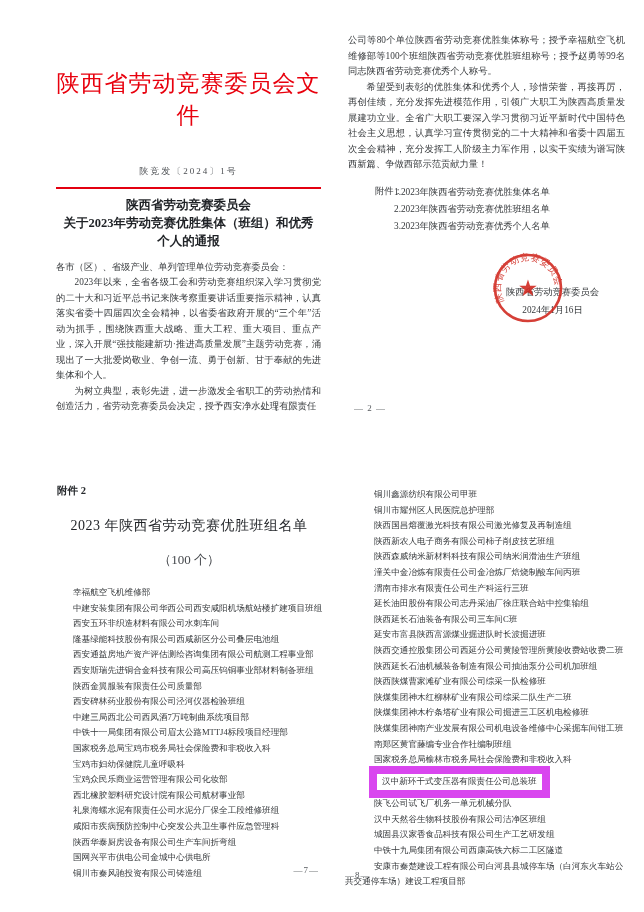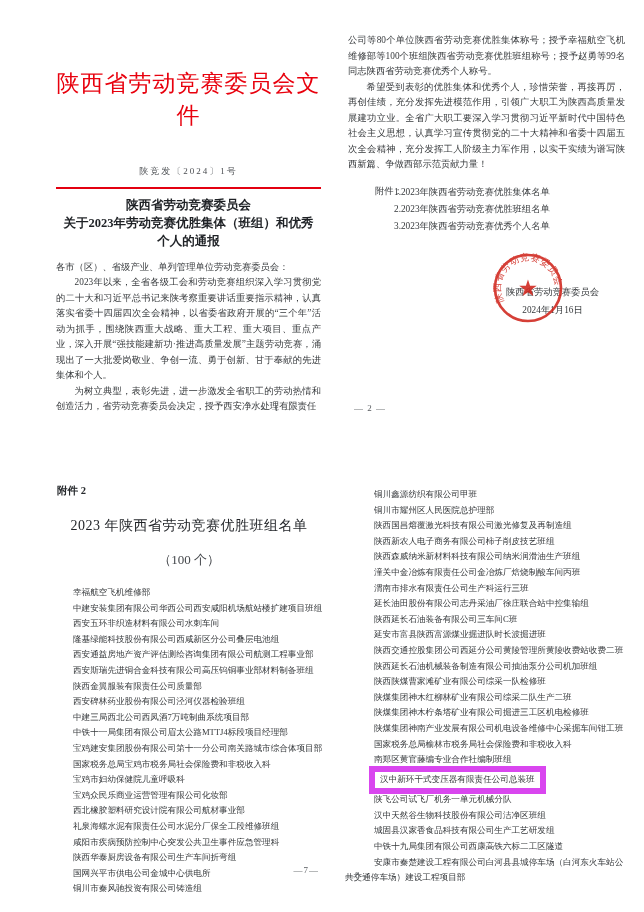--- a/index.html
+++ b/index.html
@@ -39,21 +39,21 @@
   .list-title{margin-top:17px;text-align:center;font-weight:normal;font-size:14px;
     line-height:20px;color:#1f2226;letter-spacing:0.5px;}
   .list-subtitle{text-align:center;font-size:13px;margin-top:16px;color:#44474b;}
   .page7 .list{margin-top:18px;}
   .list-item{margin-left:16px;font-size:8.6px;line-height:15.6px;white-space:nowrap;text-align:left;}
   
   .page8{left:345px;top:483px;width:284px;height:400px;}
   .page8 .list{margin-top:4px;}
   .page8 .list-item{margin-left:29px;}
   .page8 .list-item.wrap{margin-left:0;text-indent:29px;white-space:normal;}
-  .red-box{display:inline-block;border:6px solid #d946ef;padding:0px 5px 1px 5px;margin:-2px -5px;text-align:right;}
+  .red-box{display:inline-block;border:8px solid #d946ef;padding:0px 5px 1px 5px;margin:-2px -5px;text-align:right;}
 </style>
 </head>
 <body>
 
 <section class="page page1">
   <div class="red-header">陕西省劳动竞赛委员会文件</div>
   <div class="doc-number">陕竞发〔2024〕1号</div>
   <div class="red-rule"></div>
   <div class="doc-title">
       <div class="title-line">陕西省劳动竞赛委员会</div>
@@ -106,21 +106,20 @@
       <div class="list-item">幸福航空飞机维修部</div>
       <div class="list-item">中建安装集团有限公司华西公司西安咸阳机场航站楼扩建项目班组</div>
       <div class="list-item">西安五环非织造材料有限公司水刺车间</div>
       <div class="list-item">隆基绿能科技股份有限公司西咸新区分公司叠层电池组</div>
       <div class="list-item">西安通益房地产资产评估测绘咨询集团有限公司航测工程事业部</div>
       <div class="list-item">西安斯瑞先进铜合金科技有限公司高压钨铜事业部材料制备班组</div>
       <div class="list-item">陕西金翼服装有限责任公司质量部</div>
       <div class="list-item">西安碑林药业股份有限公司泾河仪器检验班组</div>
       <div class="list-item">中建三局西北公司西凤酒7万吨制曲系统项目部</div>
       <div class="list-item">中铁十一局集团有限公司眉太公路MTTJ4标段项目经理部</div>
-      <div class="list-item">宝鸡建安集团股份有限公司第十一分公司南关路城市综合体项目部</div>
       <div class="list-item">国家税务总局宝鸡市税务局社会保险费和非税收入科</div>
       <div class="list-item">宝鸡市妇幼保健院儿童呼吸科</div>
       <div class="list-item">宝鸡众民乐商业运营管理有限公司化妆部</div>
       <div class="list-item">西北橡胶塑料研究设计院有限公司航材事业部</div>
       <div class="list-item">礼泉海螺水泥有限责任公司水泥分厂保全工段维修班组</div>
       <div class="list-item">咸阳市疾病预防控制中心突发公共卫生事件应急管理科</div>
       <div class="list-item">陕西华泰厨房设备有限公司生产车间折弯组</div>
       <div class="list-item">国网兴平市供电公司金城中心供电所</div>
       <div class="list-item">铜川市秦风驰投资有限公司铸造组</div>
     </div>
@@ -138,22 +137,22 @@
       <div class="list-item">渭南市排水有限责任公司生产科运行三班</div>
       <div class="list-item">延长油田股份有限公司志丹采油厂徐庄联合站中控集输组</div>
       <div class="list-item">陕西延长石油装备有限公司三车间C班</div>
       <div class="list-item">延安市富县陕西富源煤业掘进队时长波掘进班</div>
       <div class="list-item">陕西交通控股集团公司西延分公司黄陵管理所黄陵收费站收费二班</div>
       <div class="list-item">陕西延长石油机械装备制造有限公司抽油泵分公司机加班组</div>
       <div class="list-item">陕西陕煤曹家滩矿业有限公司综采一队检修班</div>
       <div class="list-item">陕煤集团神木红柳林矿业有限公司综采二队生产二班</div>
       <div class="list-item">陕煤集团神木柠条塔矿业有限公司掘进三工区机电检修班</div>
       <div class="list-item">陕煤集团神南产业发展有限公司机电设备维修中心采掘车间钳工班</div>
+      <div class="list-item">南郑区黄官藤编专业合作社编制班组</div>
       <div class="list-item">国家税务总局榆林市税务局社会保险费和非税收入科</div>
-      <div class="list-item">南郑区黄官藤编专业合作社编制班组</div>
       <div class="list-item"><span class="red-box">汉中新环干式变压器有限责任公司总装班</span></div>
       <div class="list-item">陕飞公司试飞厂机务一单元机械分队</div>
       <div class="list-item">汉中天然谷生物科技股份有限公司洁净区班组</div>
       <div class="list-item">城固县汉家香食品科技有限公司生产工艺研发组</div>
       <div class="list-item">中铁十九局集团有限公司西康高铁六标二工区隧道</div>
       <div class="list-item wrap">安康市秦楚建设工程有限公司白河县县城停车场（白河东火车站公共交通停车场）建设工程项目部</div>
     </div>
   <div class="pagenum pn-l8">—8—</div>
 </section>
 

